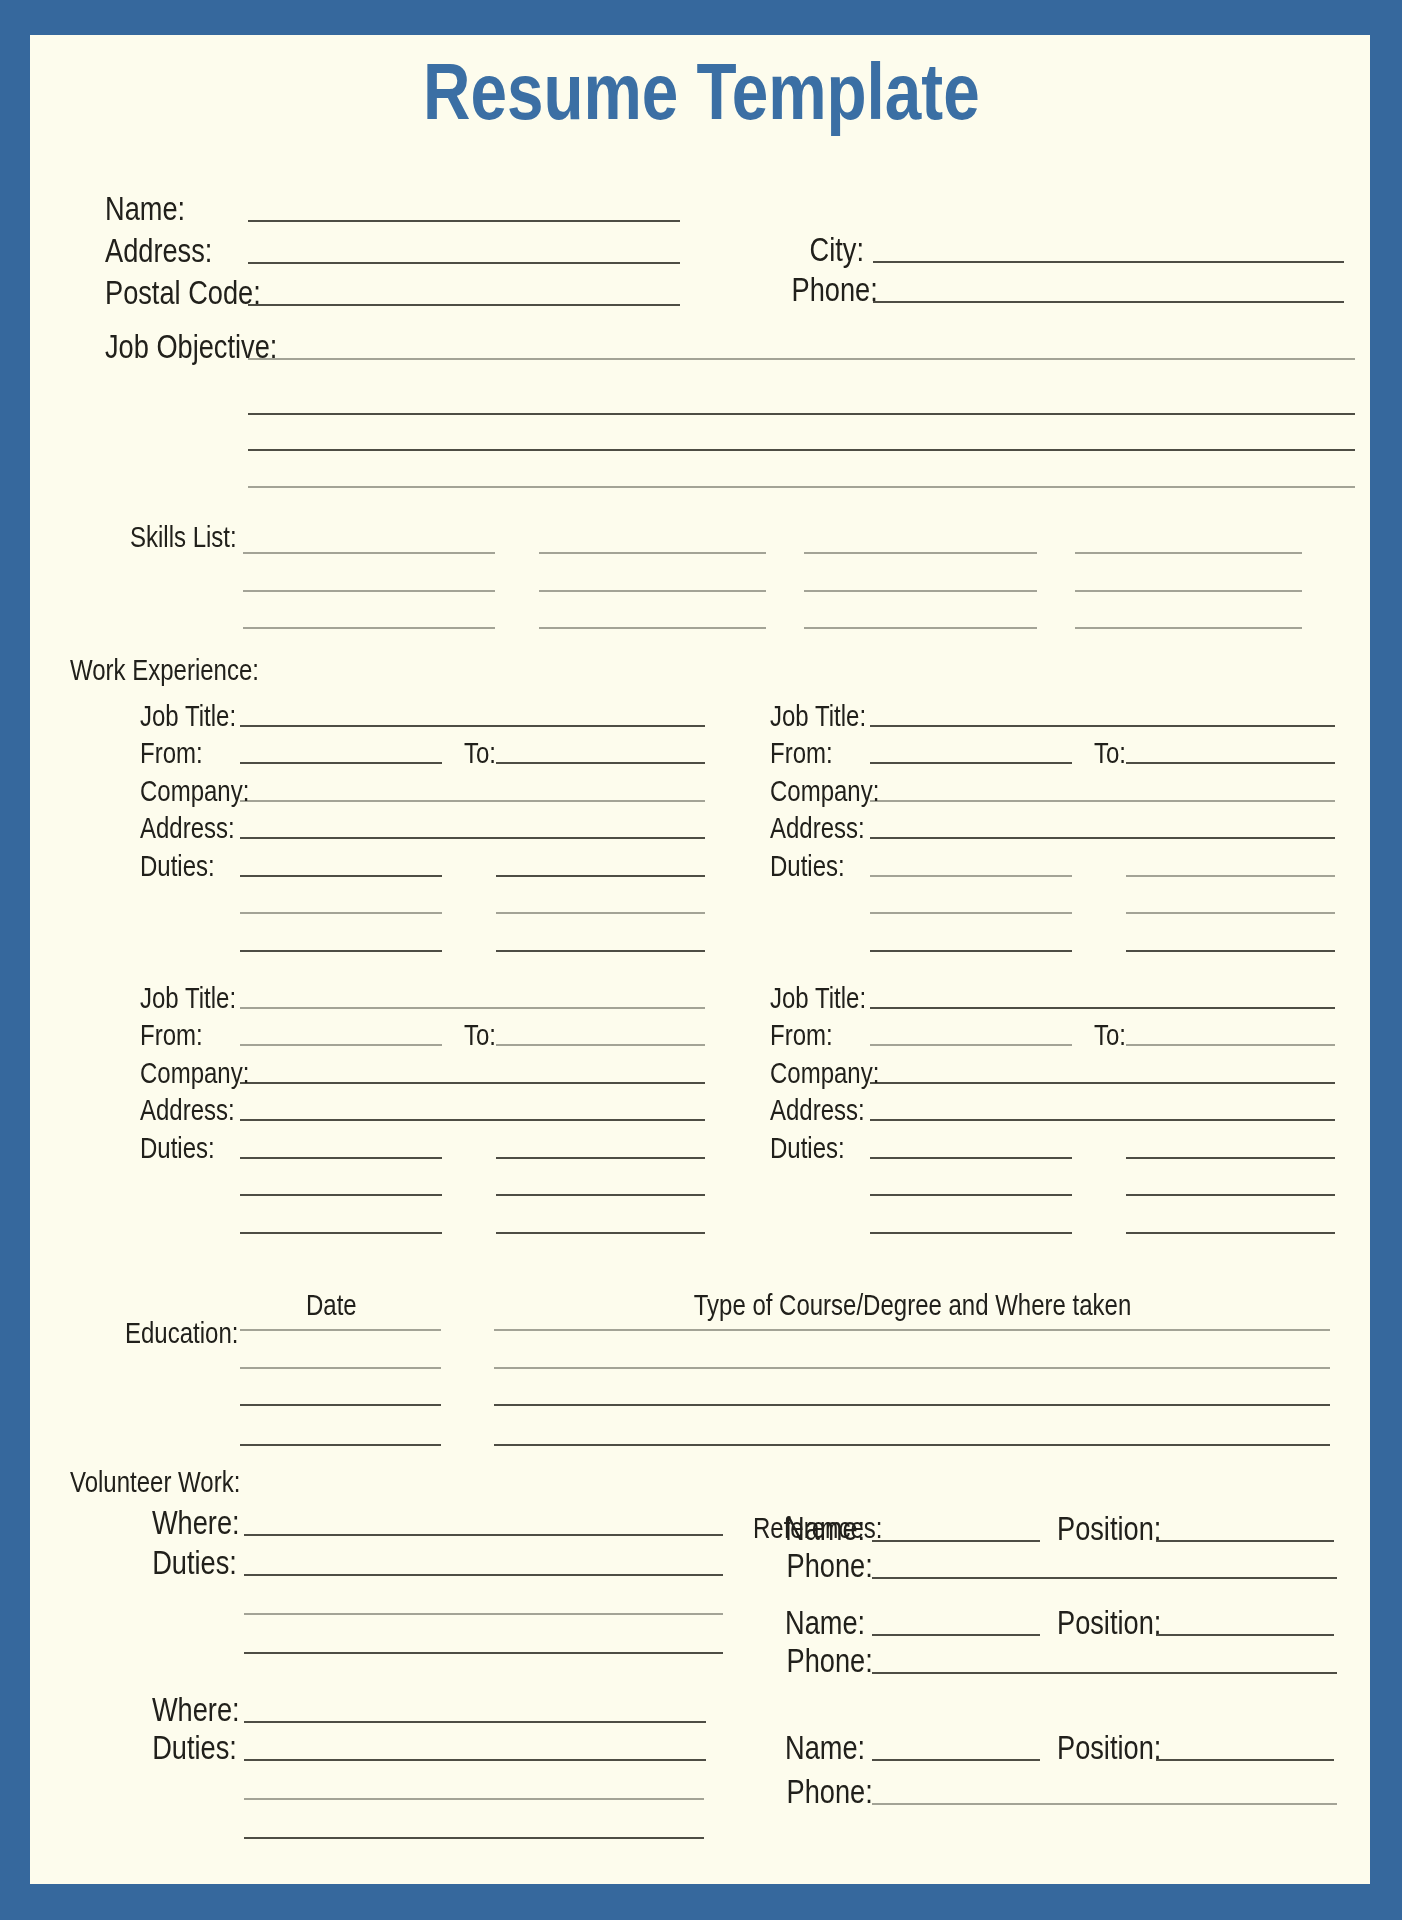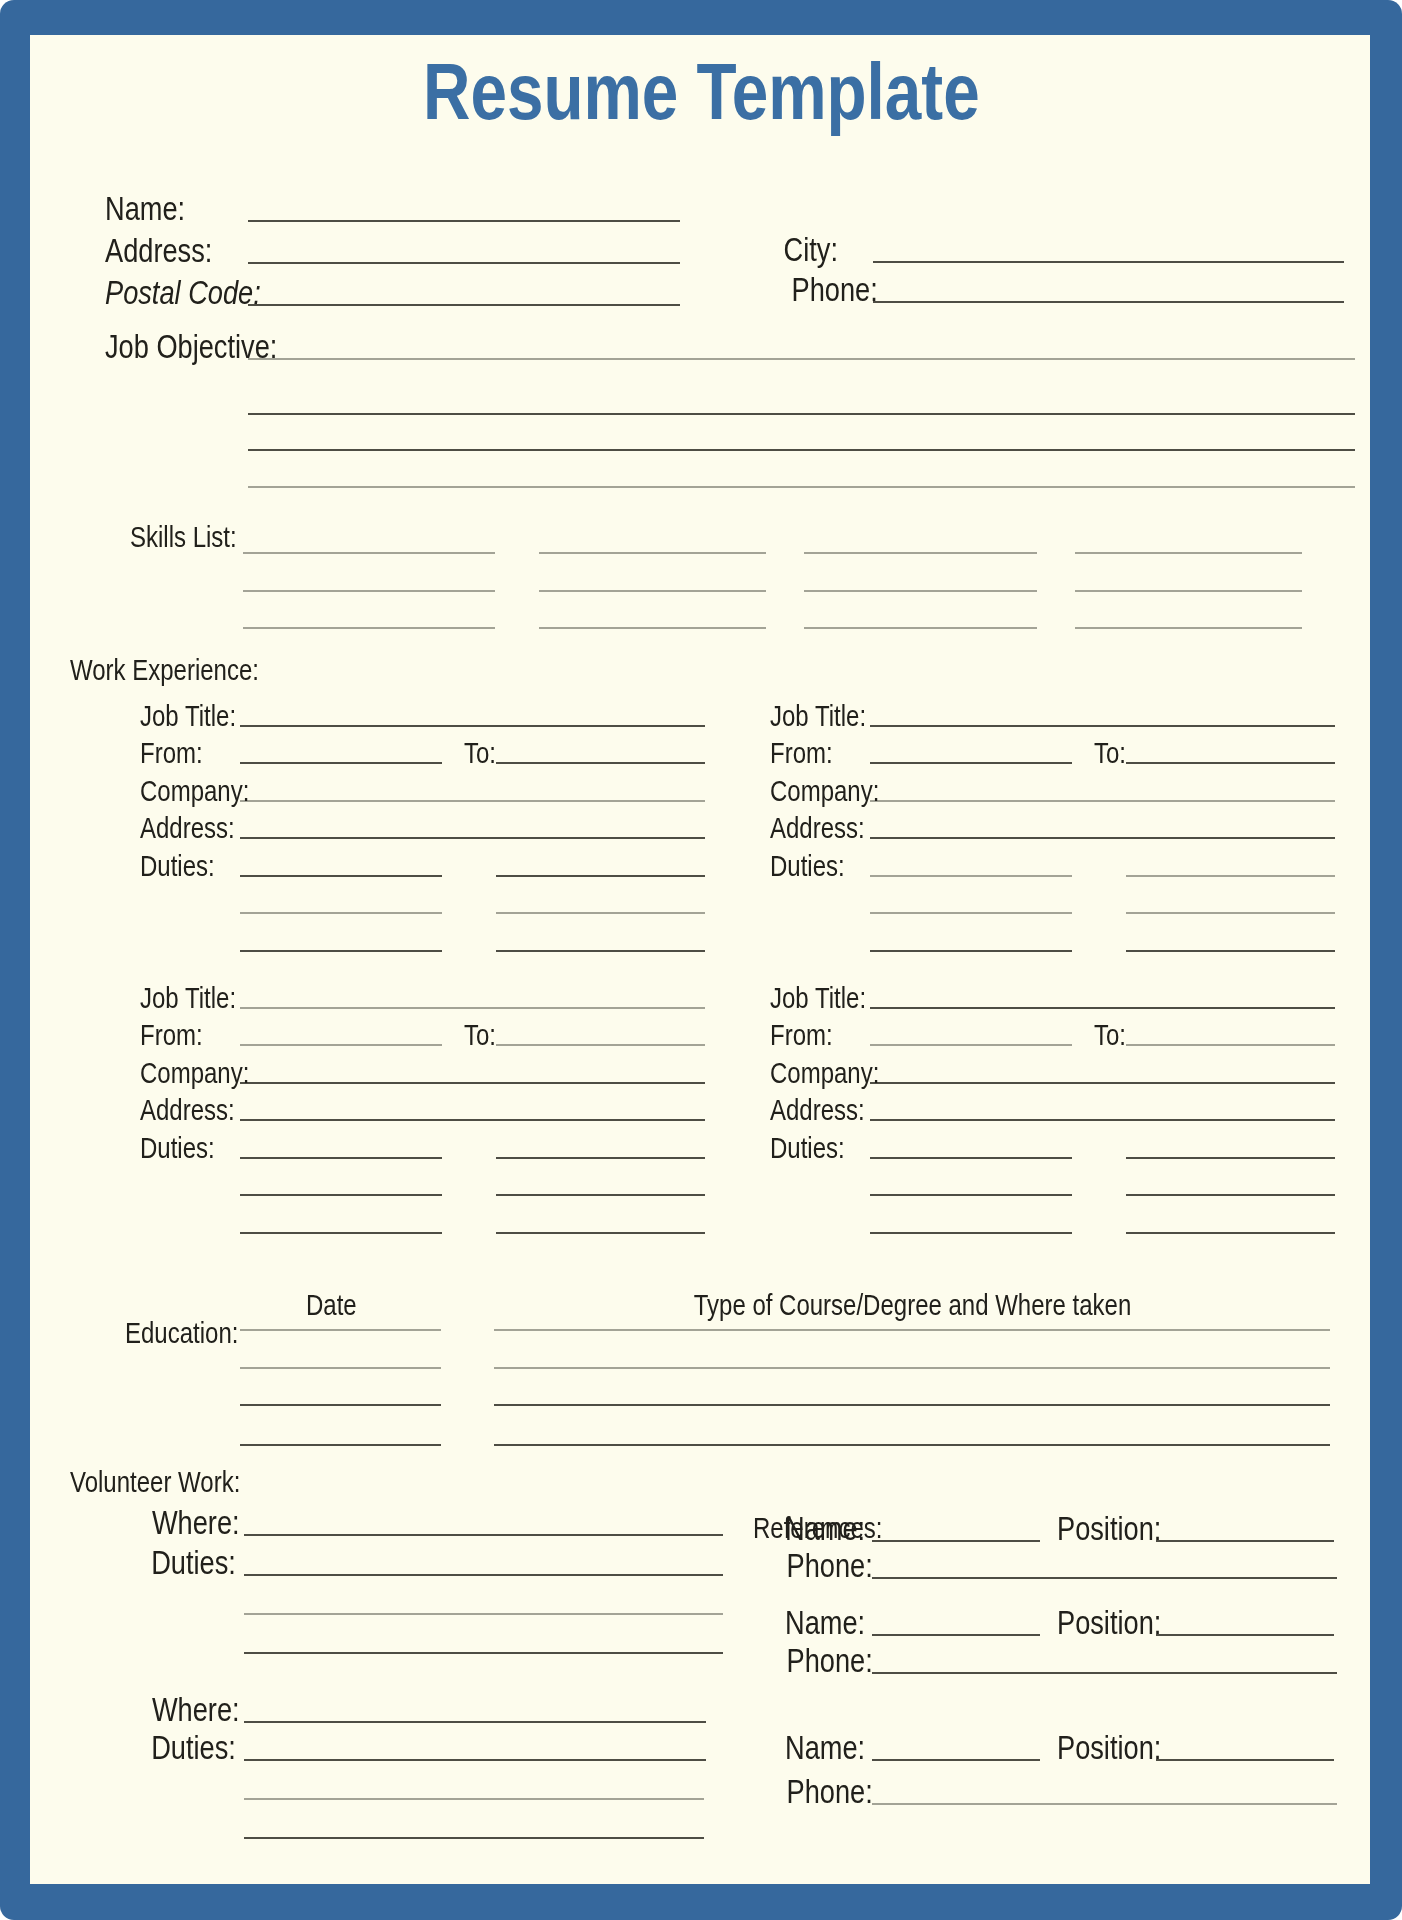--- a/index.html
+++ b/index.html
@@ -1,33 +1,33 @@
 <!DOCTYPE html>
 <html style="--blue: #36689d; --tb: #3b6fa4; --paper: #fdfced; --ink: #21201b; --ld: #4e4d44; --ll: #a3a396;"><head>
 <meta charset="utf-8">
 <style>
   :root{
     --blue:#36689d; --tb:#3b6fa4; --paper:#fdfced; --ink:#21201b;
     --ld:#4e4d44; --ll:#a3a396;
   }
   html,body{margin:0;padding:0;background:#fff;}
   .page{position:relative;width:1402px;height:1920px;background:var(--blue);
-        font-family:"Liberation Sans", sans-serif;color:var(--ink);overflow:hidden;border-radius:14px;}
+        font-family:"Liberation Sans", sans-serif;color:var(--ink);overflow:hidden;}
   .paper{position:absolute;left:30px;top:35px;width:1340px;height:1849px;background:var(--paper);}
   .h1{position:absolute;left:0;right:0;top:50px;text-align:center;line-height:1.05;
       font-size:80px;font-weight:bold;color:var(--tb);}
   .h1 > span{display:inline-block;transform:scaleX(.82);transform-origin:50% 100%;white-space:nowrap;}
   .t{position:absolute;font-size:30px;line-height:1.1;white-space:nowrap;}
   .t > span{display:inline-block;transform:scaleX(.8);transform-origin:0 100%;white-space:nowrap;}
   .t.ctr{text-align:center;}
   .t.ctr > span{transform-origin:50% 100%;}
   .f{position:absolute;display:flex;align-items:flex-end;height:40px;}
   .lab{font-size:34px;line-height:1.1;flex:none;white-space:nowrap;}
   .lab > span{display:inline-block;transform:scaleX(.8);transform-origin:0 100%;white-space:nowrap;}
-  .lab.rt{}
+  .lab.rt{text-align:right;}
   .lab.rt > span{transform-origin:100% 100%;}
   .ln{border-bottom:2px solid var(--ld);margin-bottom:5px;height:0;}
   .ln.lt{border-bottom-color:var(--ll);}
   .fill{flex:1;}
   .hr{position:absolute;height:0;border-top:2px solid var(--ld);}
   .hr.lt{border-top-color:var(--ll);}
   .we{position:absolute;width:565px;}
   .wr{display:flex;align-items:flex-end;height:37.5px;}
   .wlab{width:100px;flex:none;font-size:30px;line-height:1.1;white-space:nowrap;}
   .wlab > span{display:inline-block;transform:scaleX(.8);transform-origin:0 100%;white-space:nowrap;}
@@ -49,21 +49,21 @@
   <div>
     <div class="f" style="left:105px;top:187px;width:575px;">
       <div class="lab" style="width:143px;"><span>Name:</span></div>
       <div class="ln fill"></div>
     </div>
     <div class="f" style="left:105px;top:229px;width:575px;">
       <div class="lab" style="width:143px;"><span>Address:</span></div>
       <div class="ln fill"></div>
     </div>
     <div class="f" style="left:105px;top:271px;width:575px;">
-      <div class="lab" style="width:143px;font-style:italic;"><span>Postal Code:</span></div>
+      <div class="lab" style="width:143px;"><span>Postal Code:</span></div>
       <div class="ln fill"></div>
     </div>
     <div class="f" style="left:770px;top:228px;width:574px;">
       <div class="lab rt" style="width:94px;"><span>City:</span></div>
       <div class="ln fill" style="margin-left:9px;"></div>
     </div>
     <div class="f" style="left:770px;top:268px;width:574px;">
       <div class="lab rt" style="width:94px;"><span>Phone:</span></div>
       <div class="ln fill" style="margin-left:9px;"></div>
     </div>

